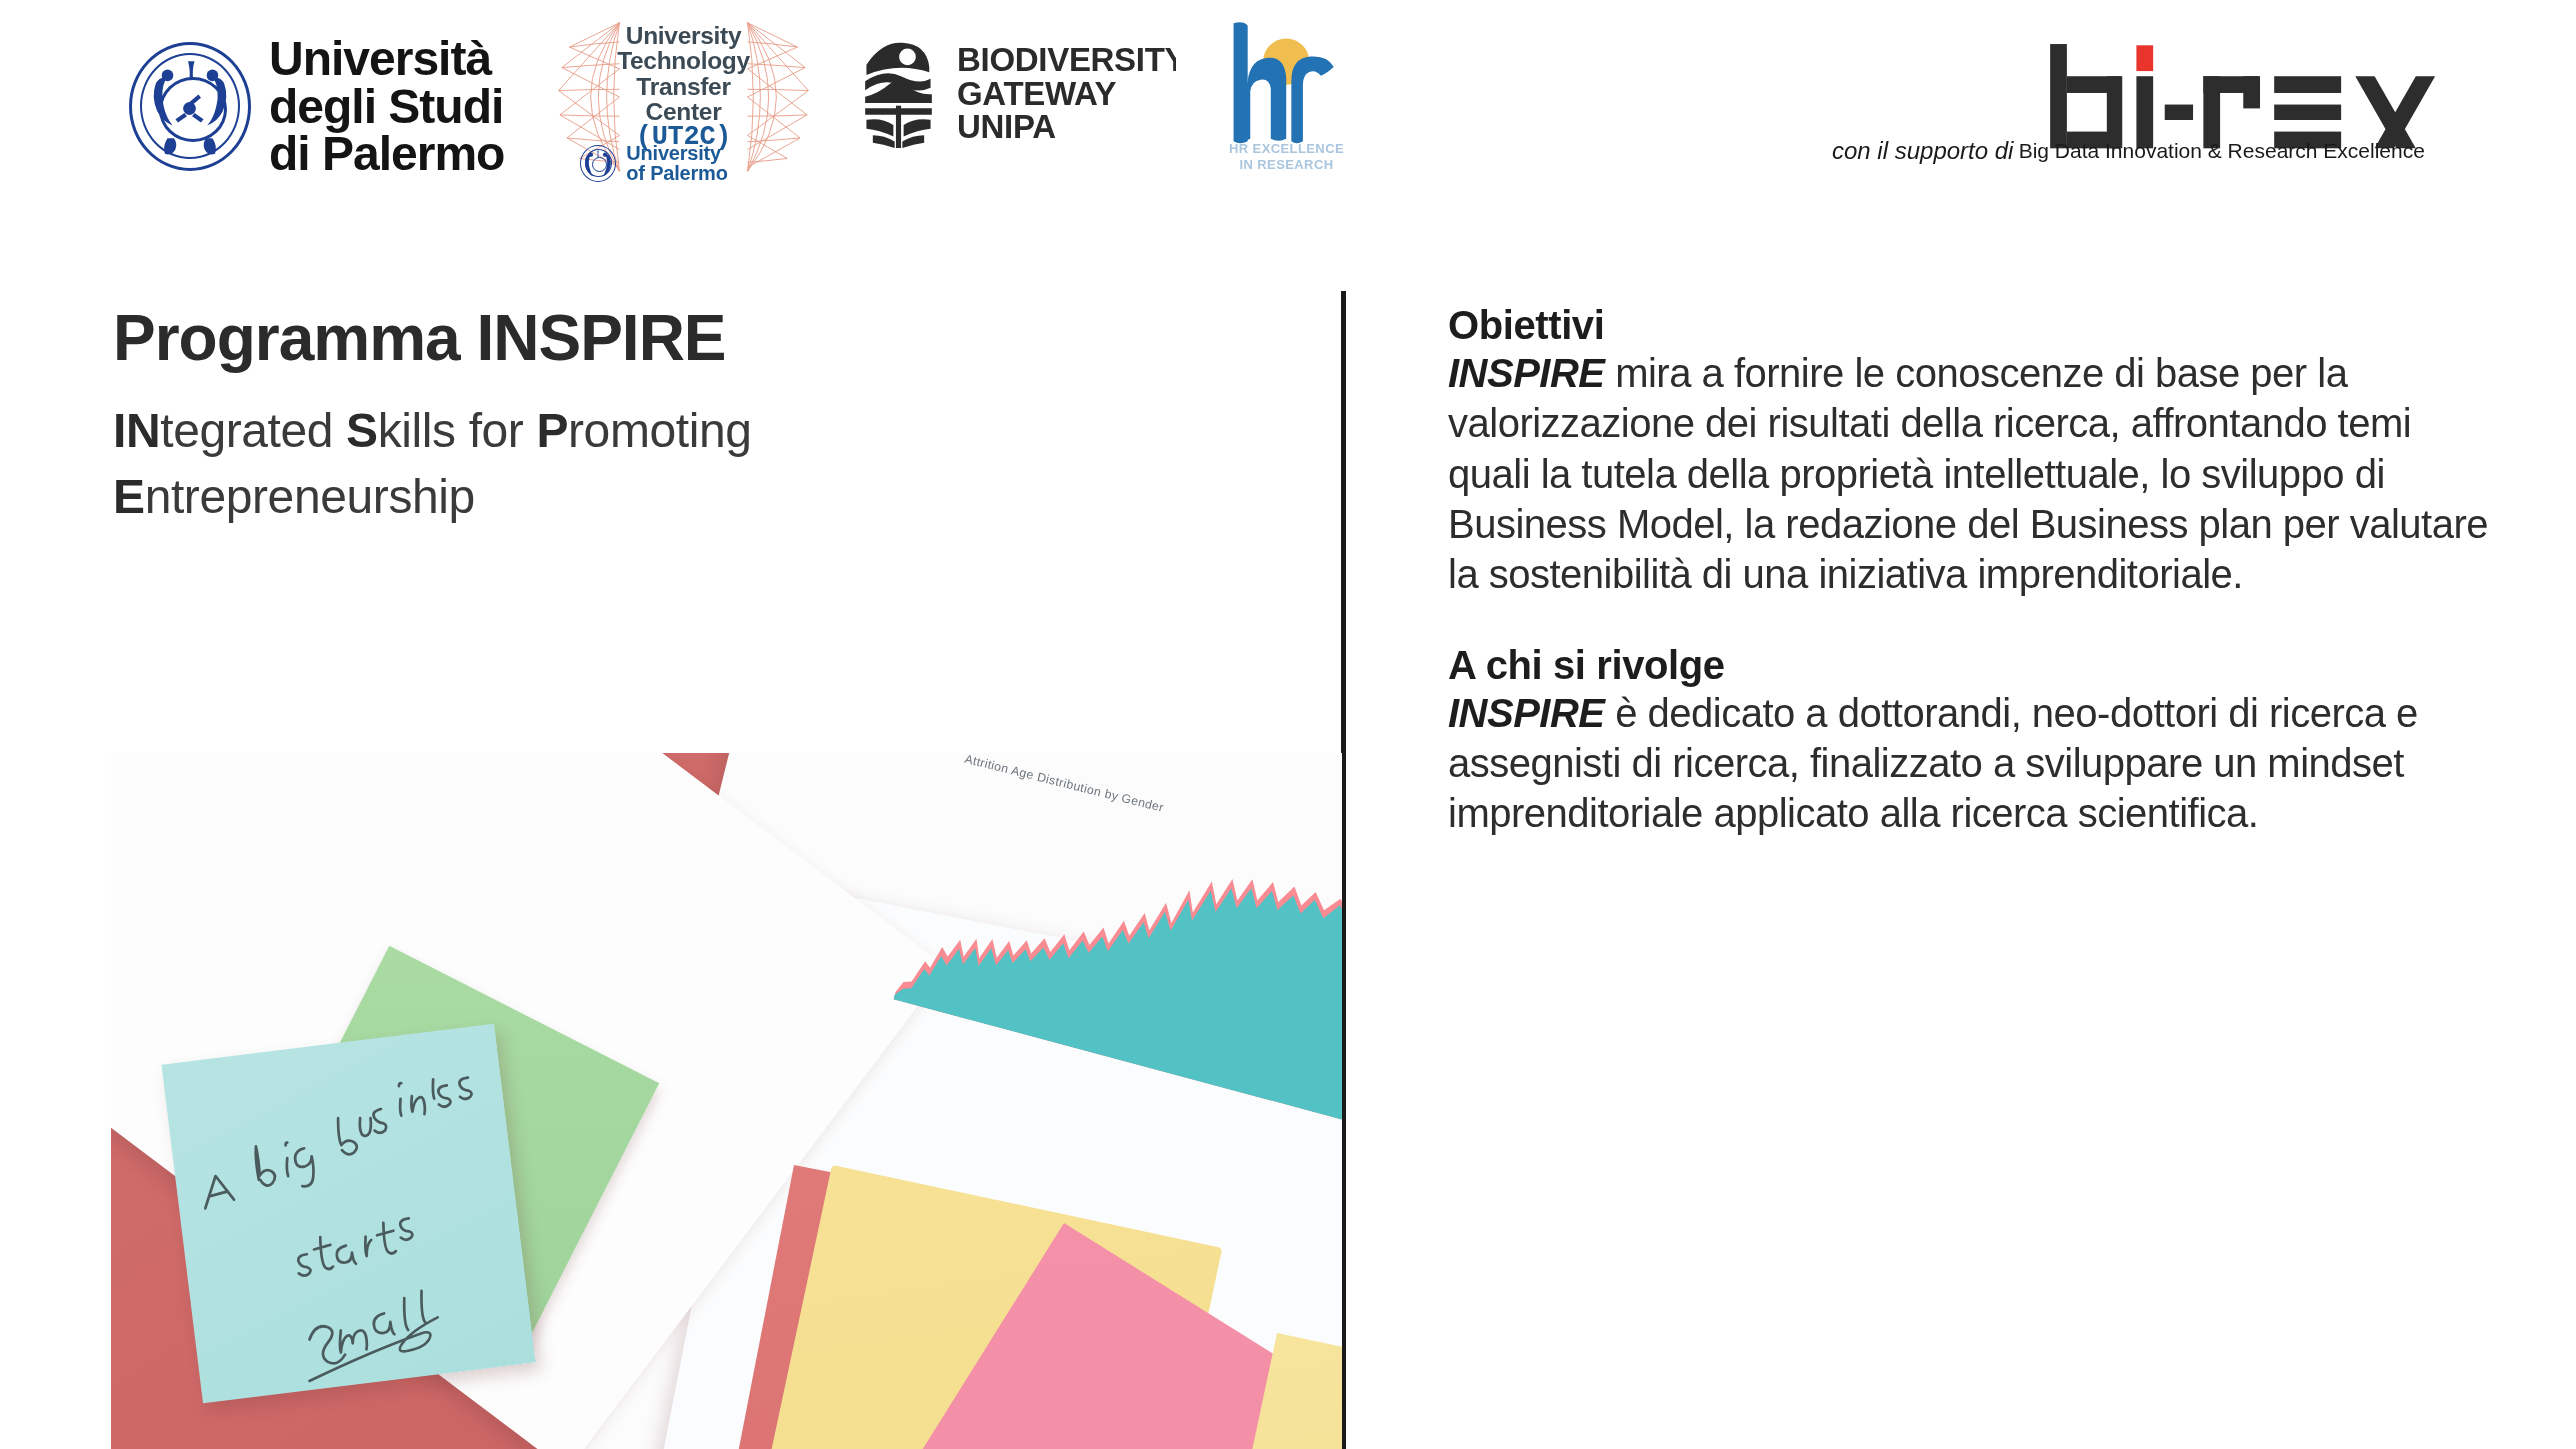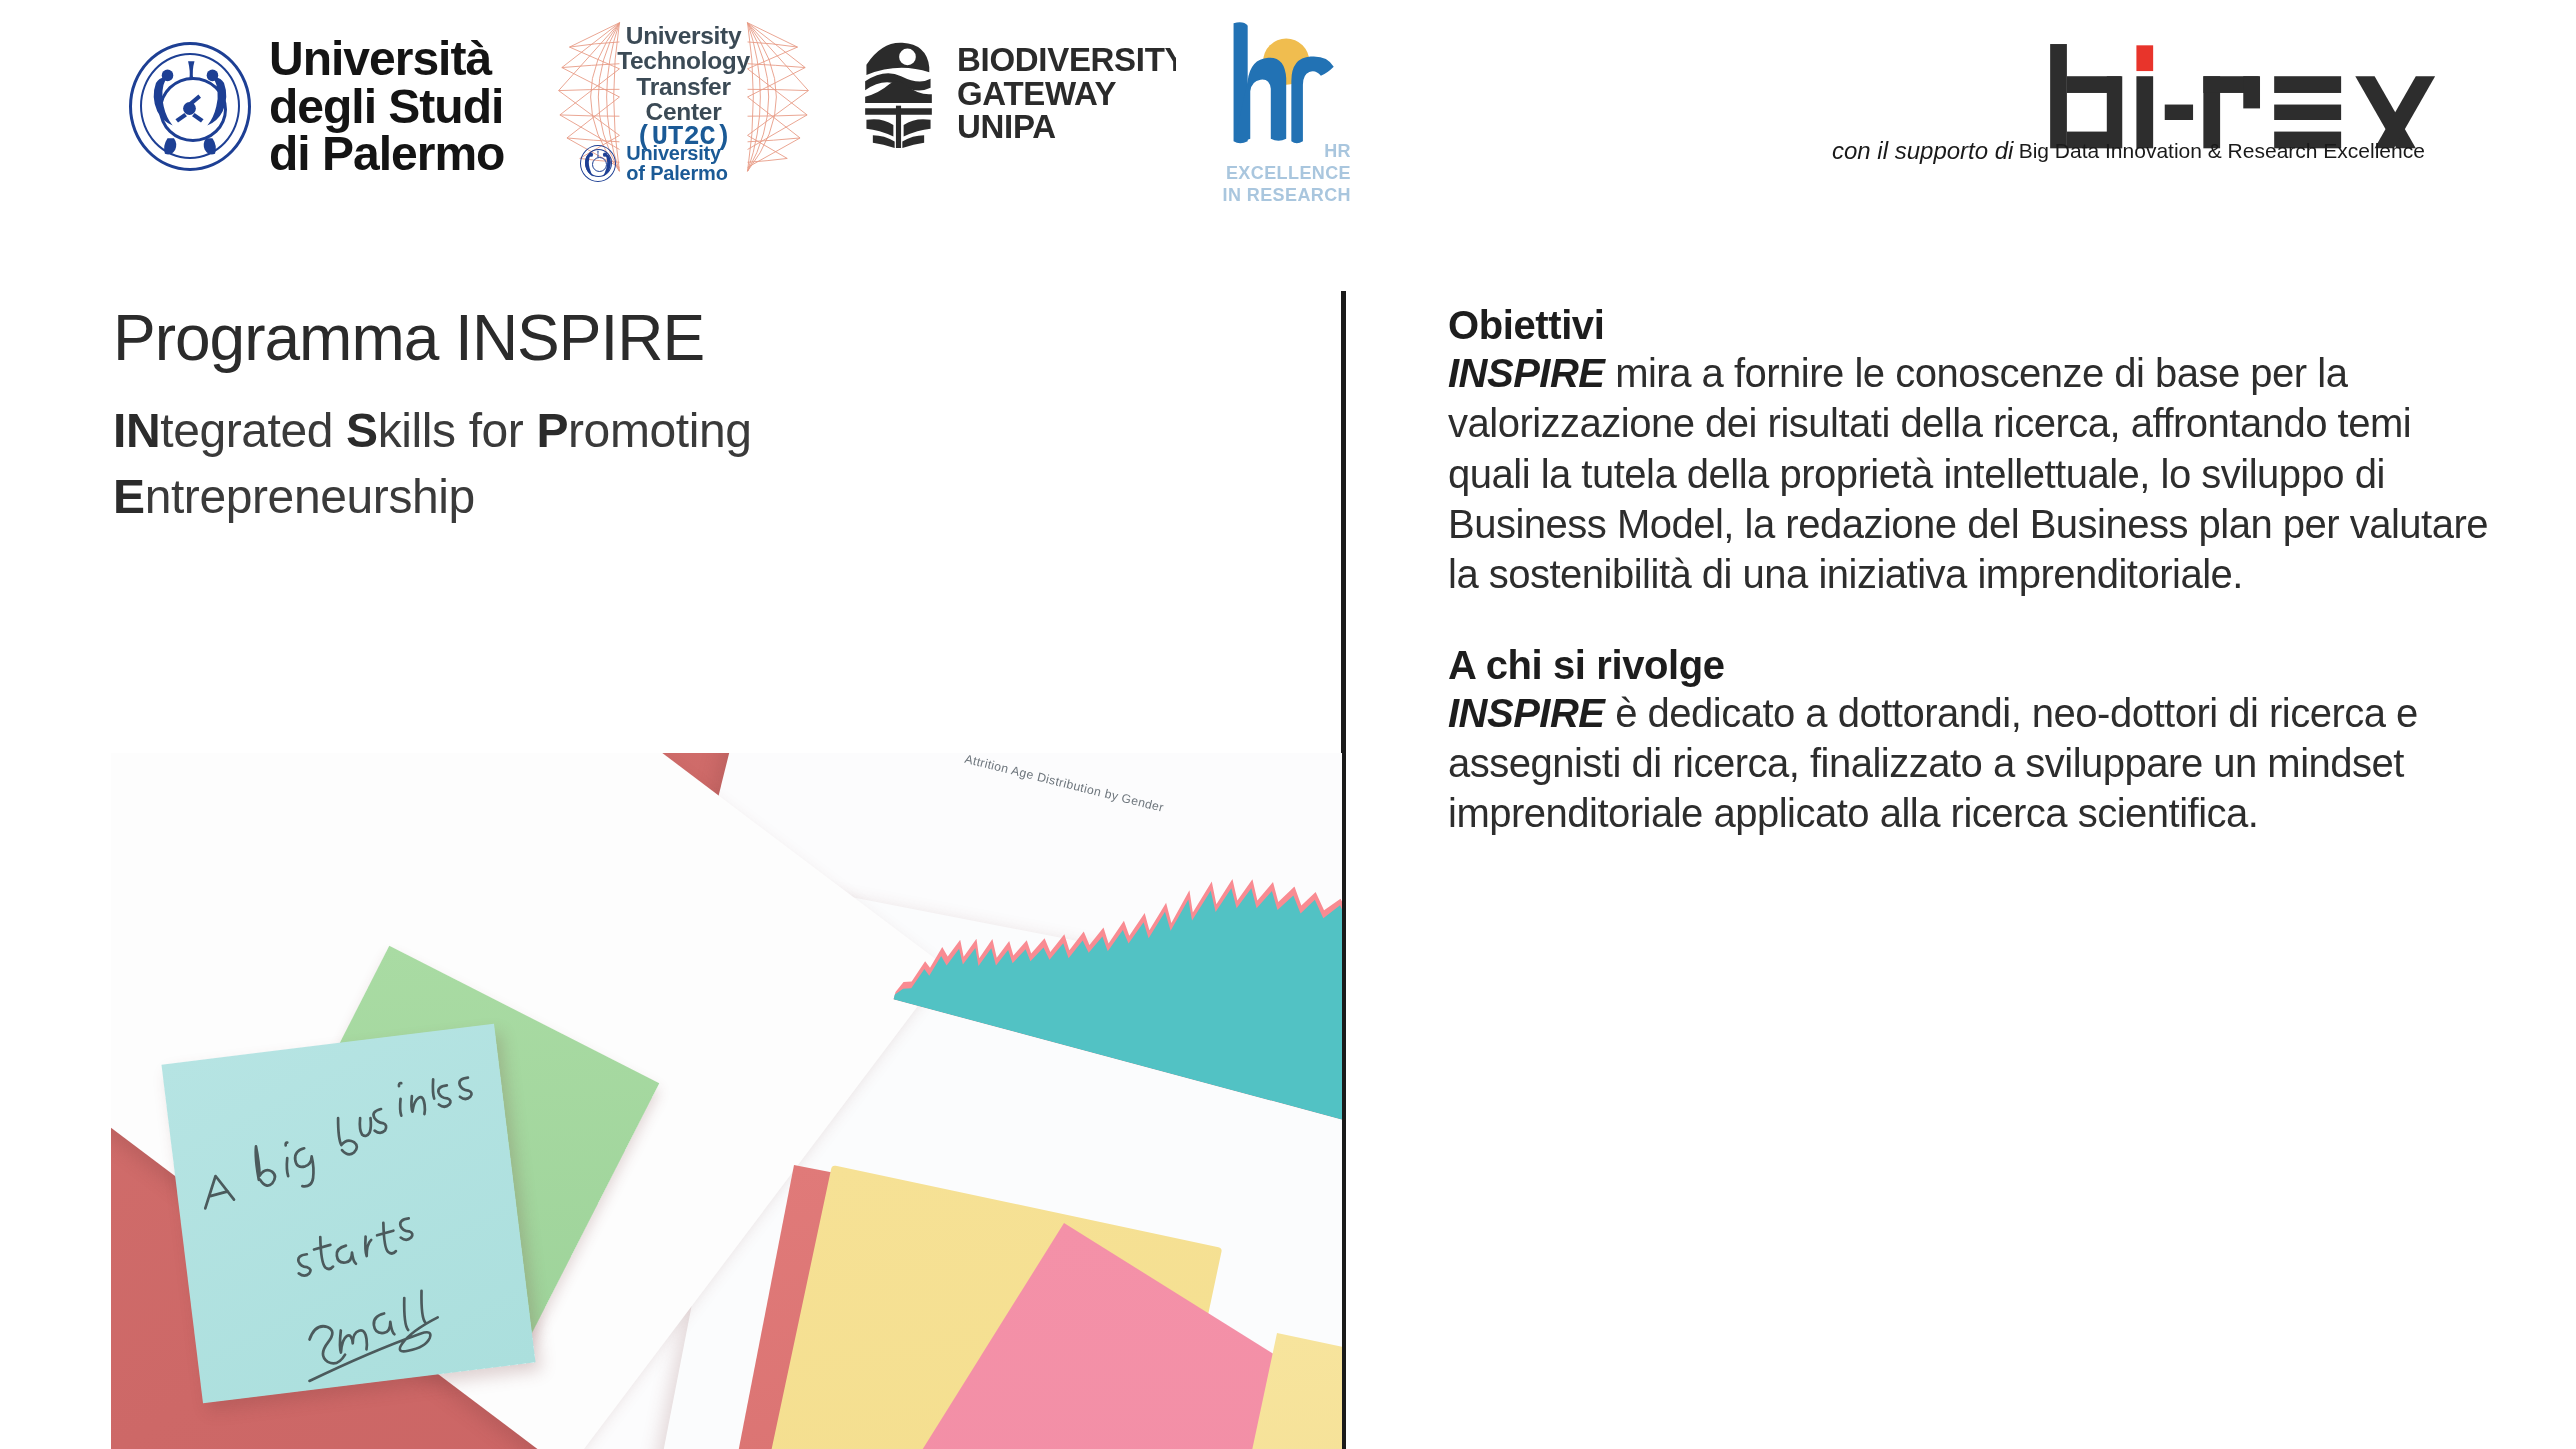--- a/index.html
+++ b/index.html
@@ -40,35 +40,35 @@
 
   
   .logo-bio{left:860px;top:39px;}
   .bio-mark{width:77px;height:109px;position:relative;flex:0 0 auto;}
   .bio-word{margin-left:20px;font-size:33px;line-height:1.03;font-weight:800;color:#2b2b2b;letter-spacing:-0.3px;white-space:nowrap;}
   .bio-clip{overflow:hidden;max-width:219px;}
 
   
   .logo-hr{left:1222px;top:19.3px;}
   .hr-mark{position:relative;width:122px;height:138px;}
-  .hr-txt{position:absolute;left:0;top:122px;width:129px;text-align:right;color:#a9c6de;font-size:18px;line-height:1.22;letter-spacing:0.4px;font-weight:600;}
+  .hr-txt{position:absolute;left:0;top:122px;width:129px;text-align:center;color:#a9c6de;font-size:13px;line-height:1.22;letter-spacing:0.4px;font-weight:600;}
 
   
   .logo-birex{left:2045px;top:40px;}
   .birex-wrap{position:relative;width:406px;height:109px;}
   .birex-foot{position:absolute;left:-213px;top:97px;width:663px;display:flex;align-items:center;}
   .birex-con{font-style:italic;font-size:24px;color:#1a1a1a;white-space:nowrap;}
   .birex-tag{margin-left:5.2px;font-size:21px;color:#1a1a1a;white-space:nowrap;font-weight:400;}
 
   
   .divider{position:absolute;left:1341px;top:291px;width:4.5px;height:1158px;background:#1a1a1a;}
 
   
   .left-col{position:absolute;left:113px;top:303px;width:1204px;}
-  .title{font-size:64px;font-weight:400;color:#2b2b2b;letter-spacing:-1px;line-height:1.1;margin:0;}
+  .title{font-size:64px;font-weight:700;color:#2b2b2b;letter-spacing:-1px;line-height:1.1;margin:0;}
   .subtitle{margin-top:24.5px;font-size:48px;color:#3a3a3a;line-height:1.37;font-weight:300;letter-spacing:-0.4px;}
   .subtitle b{font-weight:700;color:#2b2b2b;}
 
   
   .photo{position:absolute;left:111px;top:753px;width:1231px;height:696px;overflow:hidden;background:#cf6a6b;}
   .ph{position:absolute;}
   
   .ph-red{left:0;top:0;width:100%;height:100%;background:linear-gradient(145deg,#d2706d 0%,#cd6867 45%,#c96262 100%);}
   
   .ph-white1{left:193px;top:-270px;width:805px;height:631px;background:#fdfdfd;transform:rotate(37deg);transform-origin:left top;box-shadow:-3.9px 9px 16.7px rgba(120,60,60,.22);}

